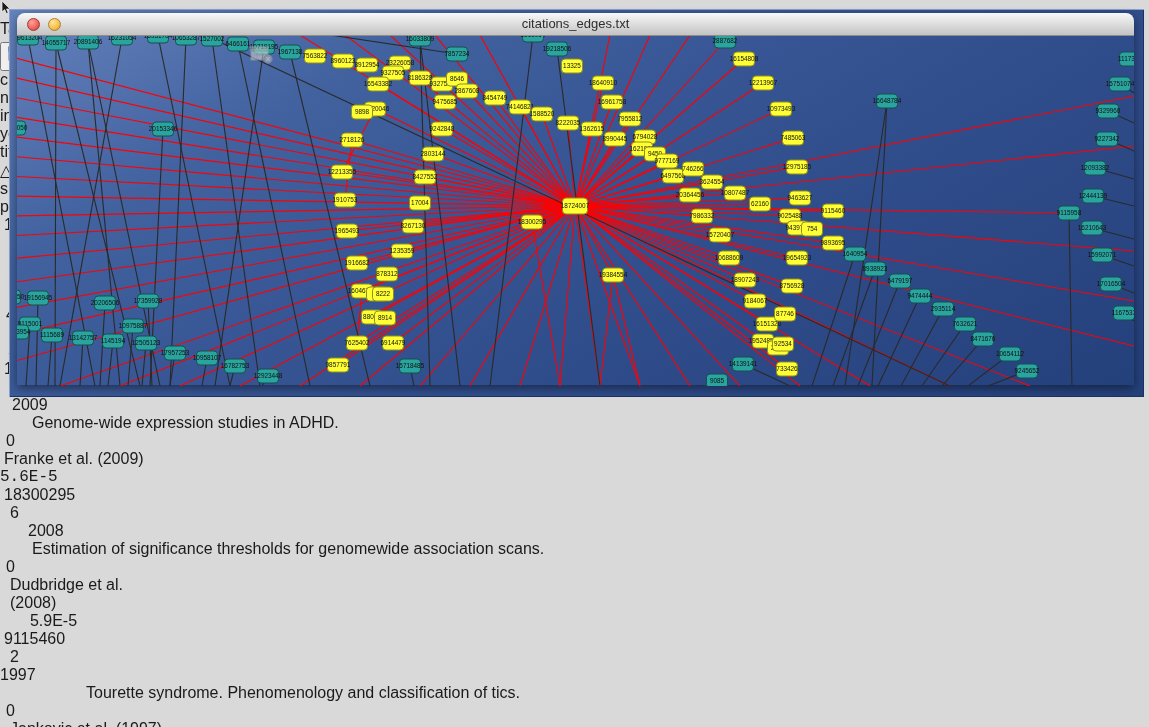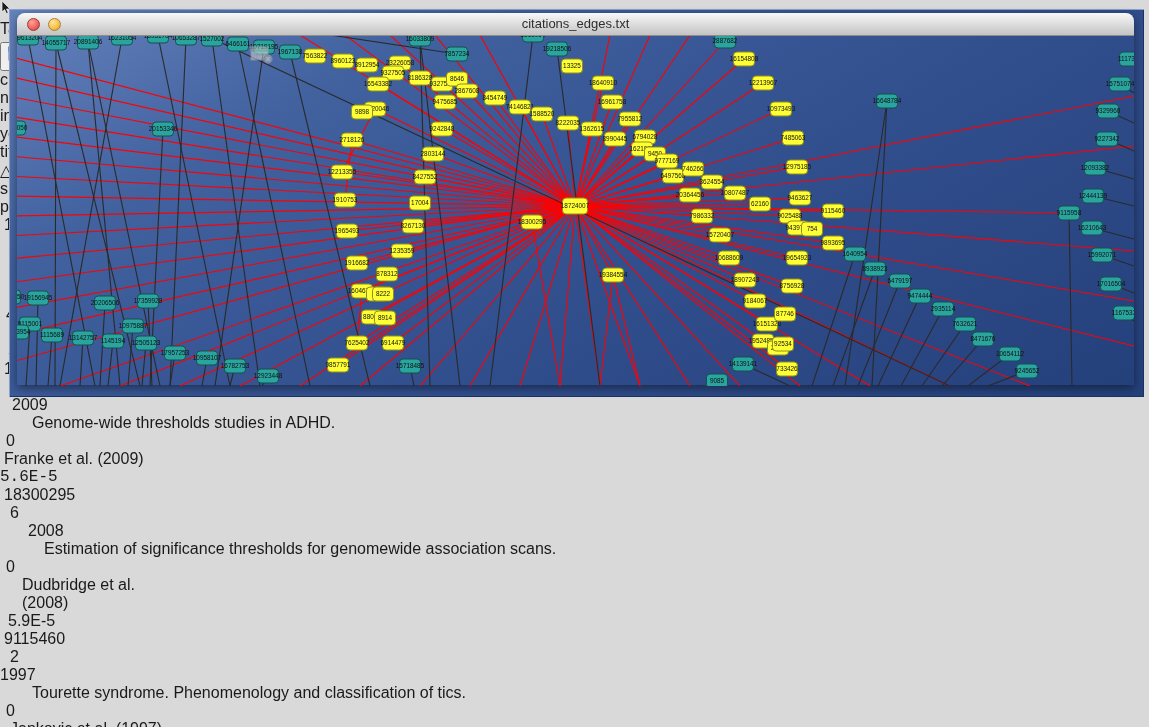--- a/index.html
+++ b/index.html
@@ -914,39 +914,39 @@
           <div class="cell" style="width: 65px; padding-left: 28px;">2008</div>
           <div class="cell" style="width: 520px; padding-left: 32px;">Changes of HCN gene expression and I(f) currents in Nkx2.5-positive cardiomyoc…</div>
           <div class="cell" style="width: 76px; padding-left: 6px;">49</div>
           <div class="cell" style="width: 160px; padding-left: 10px;">Yano et al. (2008)</div>
           <div class="cell" style="width: 91px; padding-left: 8px;">5.3E-5</div>
         </div>
         <div class="trow">
           <div class="cell" style="width: 79px; padding-left: 4px;">19384554</div>
           <div class="cell" style="width: 87px; padding-left: 10px;">6</div>
           <div class="cell" style="width: 65px; padding-left: 12px;">2009</div>
-          <div class="cell" style="width: 520px; padding-left: 32px;">Genome-wide thresholds studies in ADHD.</div>
+          <div class="cell" style="width: 520px; padding-left: 32px;">Genome-wide expression studies in ADHD.</div>
           <div class="cell" style="width: 76px; padding-left: 6px;">0</div>
           <div class="cell" style="width: 160px; padding-left: 4px;">Franke et al. (2009)</div>
           <div class="cell" style="width: 91px; padding-left: 0; font-family: Liberation Mono, monospace;">5.6E-5</div>
         </div>
         <div class="trow">
           <div class="cell" style="width: 79px; padding-left: 4px;">18300295</div>
           <div class="cell" style="width: 87px; padding-left: 10px;">6</div>
           <div class="cell" style="width: 65px; padding-left: 28px;">2008</div>
-          <div class="cell" style="width: 520px; padding-left: 32px; margin-left: 12px;">Estimation of significance thresholds for genomewide association scans.</div>
+          <div class="cell" style="width: 520px; padding-left: 32px;">Estimation of significance thresholds for genomewide association scans.</div>
           <div class="cell" style="width: 76px; padding-left: 6px;">0</div>
-          <div class="cell" style="width: 160px; padding-left: 22px;">Dudbridge et al. (2008)</div>
-          <div class="cell" style="width: 91px; padding-left: 8px;">5.9E-5</div>
+          <div class="cell" style="width: 160px; padding-left: 10px;">Dudbridge et al. (2008)</div>
+          <div class="cell" style="width: 91px; padding-left: 8px; text-align: center;">5.9E-5</div>
         </div>
         <div class="trow">
           <div class="cell" style="width: 79px; padding-left: 4px;">9115460</div>
           <div class="cell" style="width: 87px; padding-left: 10px;">2</div>
           <div class="cell" style="width: 65px; ">1997</div>
-          <div class="cell" style="width: 520px; padding-left: 32px;">Tourette syndrome. Phenomenology and classification of tics.</div>
+          <div class="cell" style="width: 520px; padding-left: 44px; margin-left: 42px;">Tourette syndrome. Phenomenology and classification of tics.</div>
           <div class="cell" style="width: 76px; padding-left: 6px;">0</div>
           <div class="cell" style="width: 160px; padding-left: 10px;">Jankovic et al. (1997)</div>
         </div>
       </div>
 
     <div class="vscroll">
       <div class="thumb"></div>
     </div>
   </div>
 

